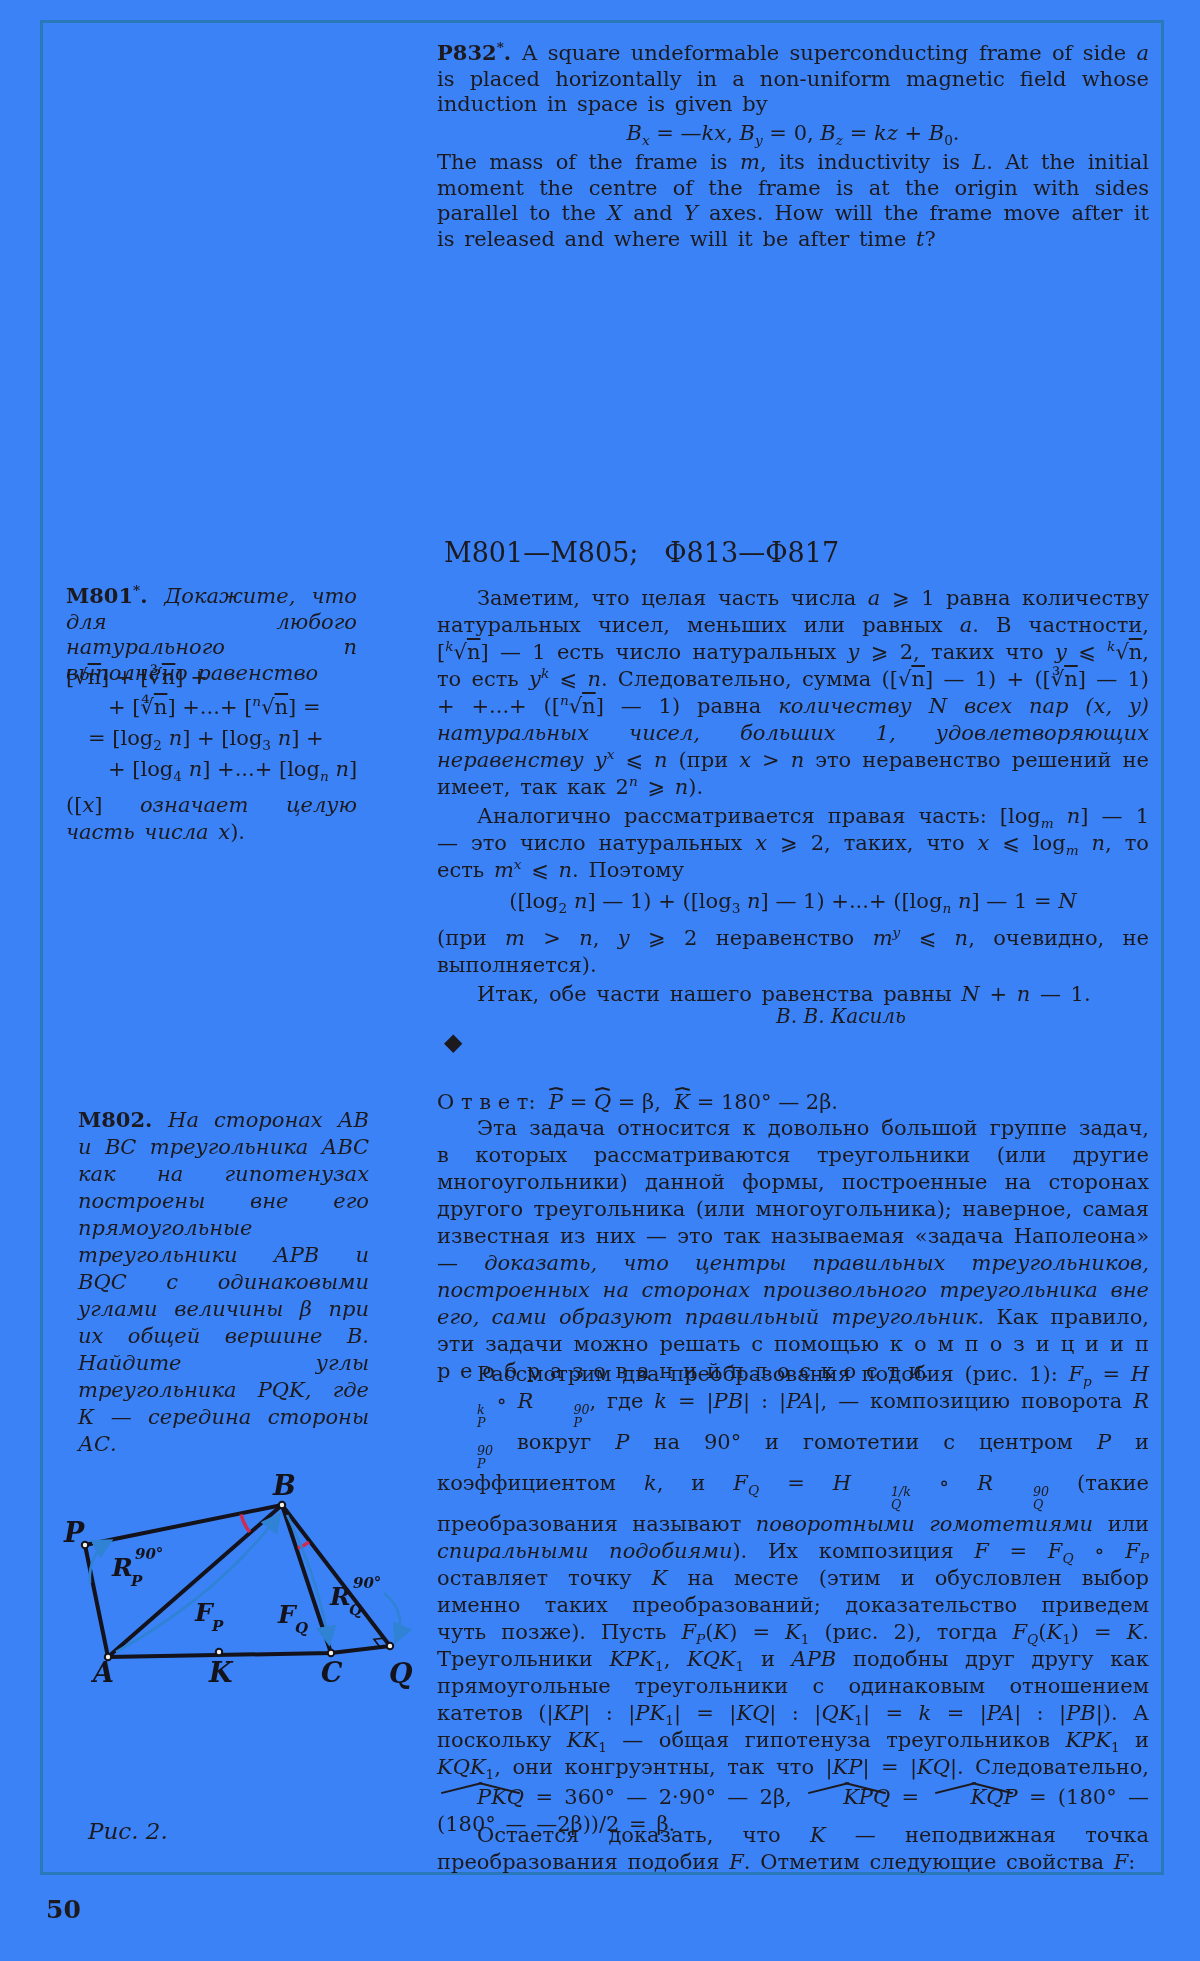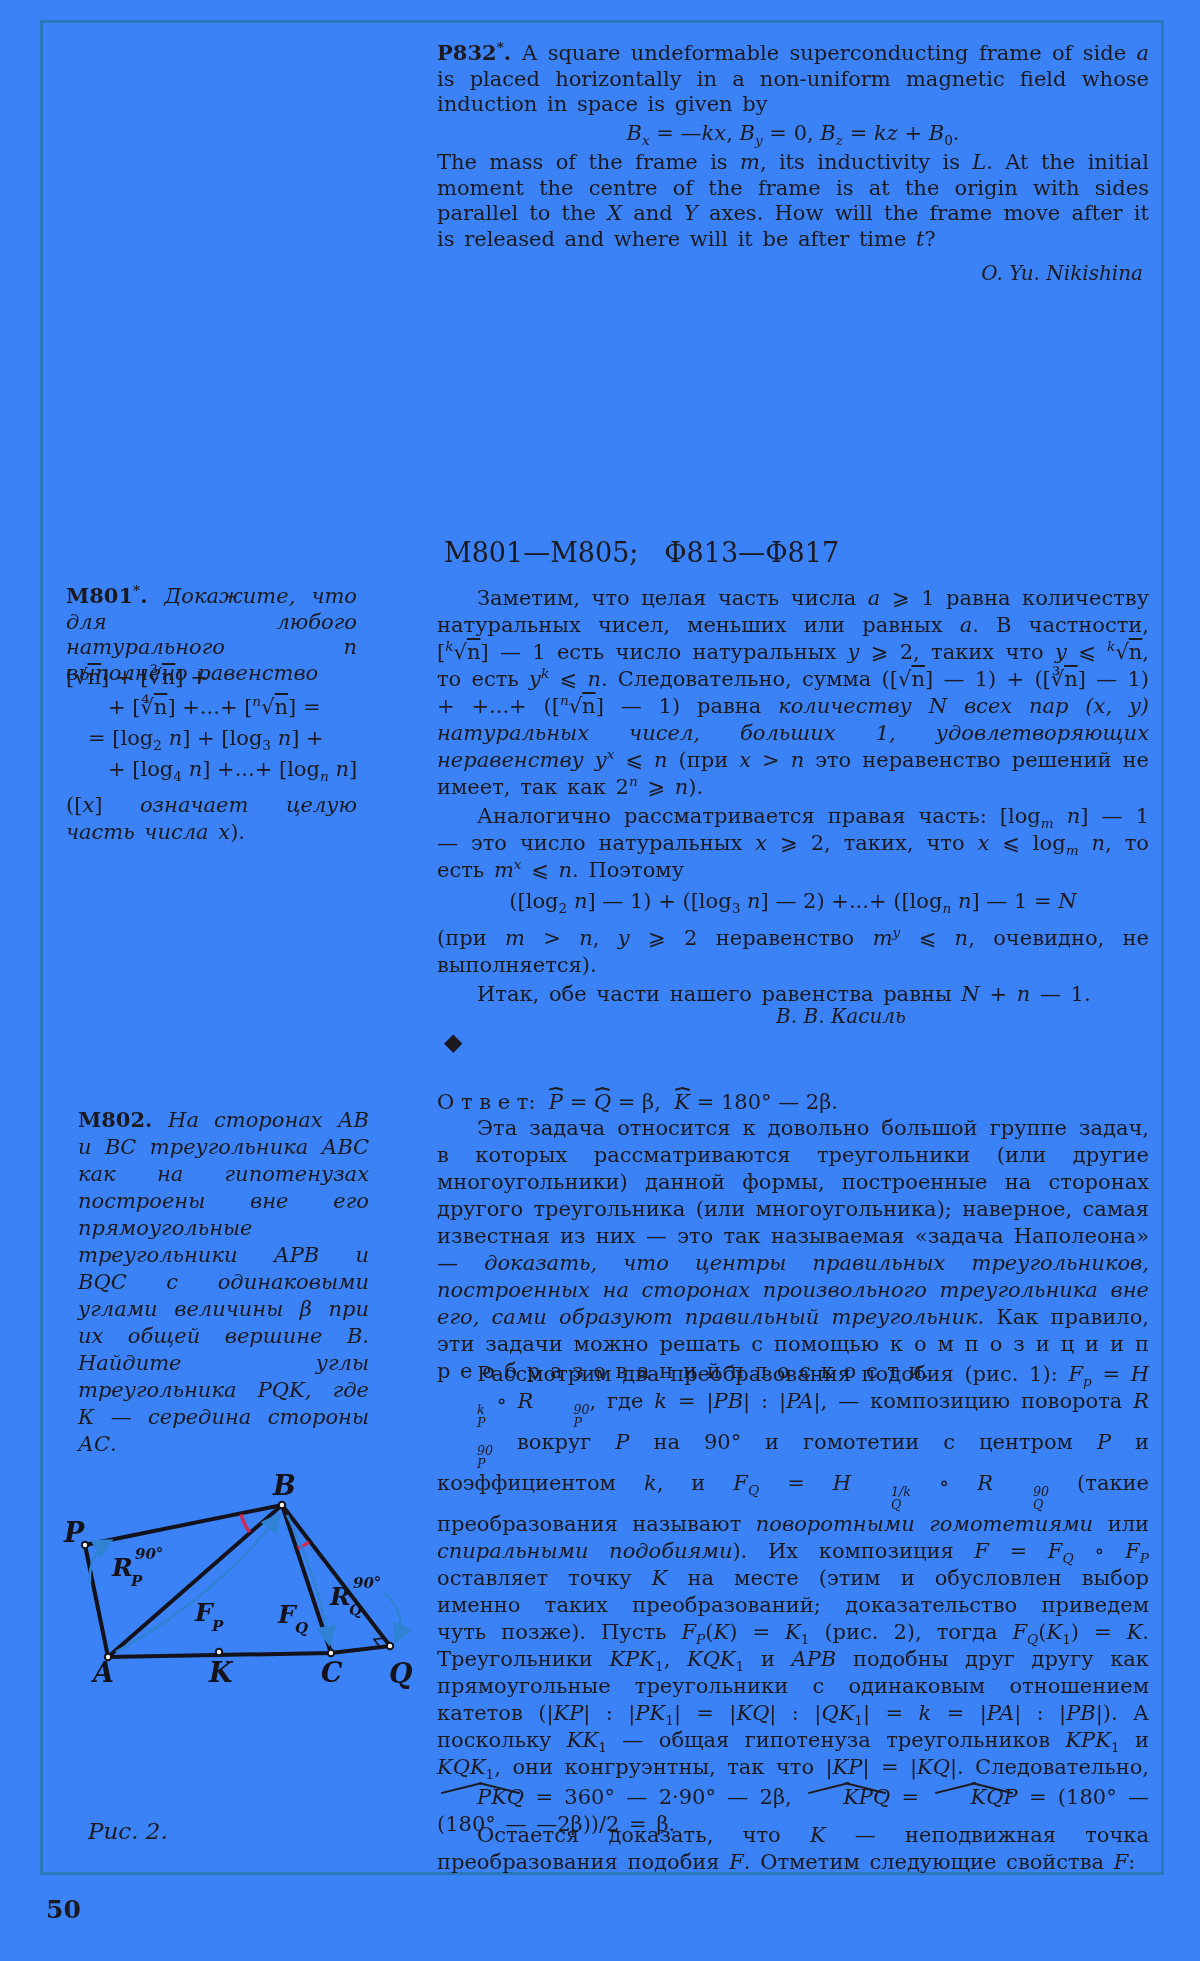--- a/index.html
+++ b/index.html
@@ -47,38 +47,37 @@
 <body>
 
 <div class="page">
 
   <div class="frame"></div>
 
   <section class="abs rcol p832">
     <p class="just" style="margin:0;"><span class="r-b">P832</span><span class="r-sup r-b">*</span><span class="r-b">. </span><span>A square undeformable superconducting frame of side </span><span class="r-i">a</span><span> is placed horizontally in a non-uniform magnetic field whose induction in space is given by</span></p>
     <p class="p832-eq"><span class="r-i">B</span><span class="r-sub r-i">x</span><span> = —</span><span class="r-i">kx</span><span>,  </span><span class="r-i">B</span><span class="r-sub r-i">y</span><span> = 0,  </span><span class="r-i">B</span><span class="r-sub r-i">z</span><span> = </span><span class="r-i">kz</span><span> + </span><span class="r-i">B</span><span class="r-sub">0</span><span>.</span></p>
     <p class="just" style="margin:0;"><span>The mass of the frame is </span><span class="r-i">m</span><span>, its inductivity is </span><span class="r-i">L</span><span>. At the initial moment the centre of the frame is at the origin with sides parallel to the </span><span class="r-i">X</span><span> and </span><span class="r-i">Y</span><span> axes. How will the frame move after it is released and where will it be after time </span><span class="r-i">t</span><span>?</span></p>
-    <p class="author" style="margin-right:6px;">O. Yu. Nikishina</p>
   </section>
 
   <h2 class="abs range" style="margin:0;">М801—М805;   Ф813—Ф817</h2>
 
   <section>
     <p class="abs lcol just" style="top:583px;margin:0;line-height:25.5px;"><span class="r-b">М801</span><span class="r-sup r-b">*</span><span class="r-b">. </span><span class="r-i">Докажите, что для любого натурального </span><span class="r-i">n</span><span class="r-i"> выполнено равенство</span></p>
     <div class="abs eqline" style="top:665px;"><span>[√</span><span class="r-ov">n</span><span>] + [∛</span><span class="r-ov">n</span><span>] +</span></div>
     <div class="abs eqline" style="top:695px;padding-left:42px;"><span>+ [∜</span><span class="r-ov">n</span><span>] +...+ [</span><span class="r-sup r-i">n</span><span>√</span><span class="r-ov">n</span><span>] =</span></div>
     <div class="abs eqline" style="top:726px;padding-left:22px;"><span>= [log</span><span class="r-sub">2</span><span> </span><span class="r-i">n</span><span>] + [log</span><span class="r-sub">3</span><span> </span><span class="r-i">n</span><span>] +</span></div>
     <div class="abs eqline" style="top:757px;padding-left:42px;"><span>+ [log</span><span class="r-sub">4</span><span> </span><span class="r-i">n</span><span>] +...+ [log</span><span class="r-sub r-i">n</span><span> </span><span class="r-i">n</span><span>]</span></div>
     <p class="abs lcol just" style="top:792px;margin:0;"><span>([</span><span class="r-i">x</span><span>] </span><span class="r-i">означает целую часть числа </span><span class="r-i">x</span><span>).</span></p>
   </section>
 
   <section>
     <p class="abs rcol just indent" style="top:585px;margin:0;"><span>Заметим, что целая часть числа </span><span class="r-i">a</span><span> ⩾ 1 равна количеству натуральных чисел, меньших или равных </span><span class="r-i">a</span><span>. В частности, [</span><span class="r-sup r-i">k</span><span>√</span><span class="r-ov">n</span><span>] — 1 есть число натуральных </span><span class="r-i">y</span><span> ⩾ 2, таких что </span><span class="r-i">y</span><span> ⩽ </span><span class="r-sup r-i">k</span><span>√</span><span class="r-ov">n</span><span>, то есть </span><span class="r-i">y</span><span class="r-sup r-i">k</span><span> ⩽ </span><span class="r-i">n</span><span>. Следовательно, сумма ([√</span><span class="r-ov">n</span><span>] — 1) + ([∛</span><span class="r-ov">n</span><span>] — 1) + +...+ ([</span><span class="r-sup r-i">n</span><span>√</span><span class="r-ov">n</span><span>] — 1) равна </span><span class="r-i">количеству </span><span class="r-i">N</span><span class="r-i"> всех пар </span><span class="r-i">(x, y)</span><span class="r-i"> натуральных чисел, больших 1, удовлетворяющих неравенству </span><span class="r-i">y</span><span class="r-sup r-i">x</span><span> ⩽ </span><span class="r-i">n</span><span> (при </span><span class="r-i">x</span><span> &gt; </span><span class="r-i">n</span><span> это неравенство решений не имеет, так как 2</span><span class="r-sup r-i">n</span><span> ⩾ </span><span class="r-i">n</span><span>).</span></p>
     <p class="abs rcol just indent" style="top:803px;margin:0;"><span>Аналогично рассматривается правая часть: [log</span><span class="r-sub r-i">m</span><span> </span><span class="r-i">n</span><span>] — 1 — это число натуральных </span><span class="r-i">x</span><span> ⩾ 2, таких, что </span><span class="r-i">x</span><span> ⩽ log</span><span class="r-sub r-i">m</span><span> </span><span class="r-i">n</span><span>, то есть </span><span class="r-i">m</span><span class="r-sup r-i">x</span><span> ⩽ </span><span class="r-i">n</span><span>. Поэтому</span></p>
-    <p class="abs rcol m801-eqc" style="margin:0;"><span>([log</span><span class="r-sub">2</span><span> </span><span class="r-i">n</span><span>] — 1) + ([log</span><span class="r-sub">3</span><span> </span><span class="r-i">n</span><span>] — 2) +...+ ([log</span><span class="r-sub r-i">n</span><span> </span><span class="r-i">n</span><span>] — 1 = </span><span class="r-i">N</span></p>
+    <p class="abs rcol m801-eqc" style="margin:0;"><span>([log</span><span class="r-sub">2</span><span> </span><span class="r-i">n</span><span>] — 1) + ([log</span><span class="r-sub">3</span><span> </span><span class="r-i">n</span><span>] — 1) +...+ ([log</span><span class="r-sub r-i">n</span><span> </span><span class="r-i">n</span><span>] — 1 = </span><span class="r-i">N</span></p>
     <p class="abs rcol just" style="top:925px;margin:0;"><span>(при </span><span class="r-i">m</span><span> &gt; </span><span class="r-i">n</span><span>, </span><span class="r-i">y</span><span> ⩾ 2 неравенство </span><span class="r-i">m</span><span class="r-sup r-i">y</span><span> ⩽ </span><span class="r-i">n</span><span>, очевидно, не выполняется).</span></p>
     <p class="abs rcol just indent" style="top:981px;margin:0;"><span>Итак, обе части нашего равенства равны </span><span class="r-i">N</span><span> + </span><span class="r-i">n</span><span> — 1.</span></p>
     <p class="abs rcol m801-author" style="margin:0;">В. В. Касиль</p>
   </section>
 
   <div class="abs divider">◆</div>
 
   <p class="abs rcol answer" style="margin:0;"><span>О т в е т:  </span><span class="r-hat">P</span><span> = </span><span class="r-hat">Q</span><span> = β,  </span><span class="r-hat">K</span><span> = 180° — 2β.</span></p>
   <p class="abs lcol just" style="top:1094px;margin:12px;"><span class="r-b">М802. </span><span class="r-i">На сторонах АВ и ВС треугольника АВС как на гипотенузах построены вне его прямоугольные треугольники АРВ и BQC с одинаковыми углами величины β при их общей вершине В. Найдите углы треугольника PQK, где К — середина стороны АС.</span></p>
 

